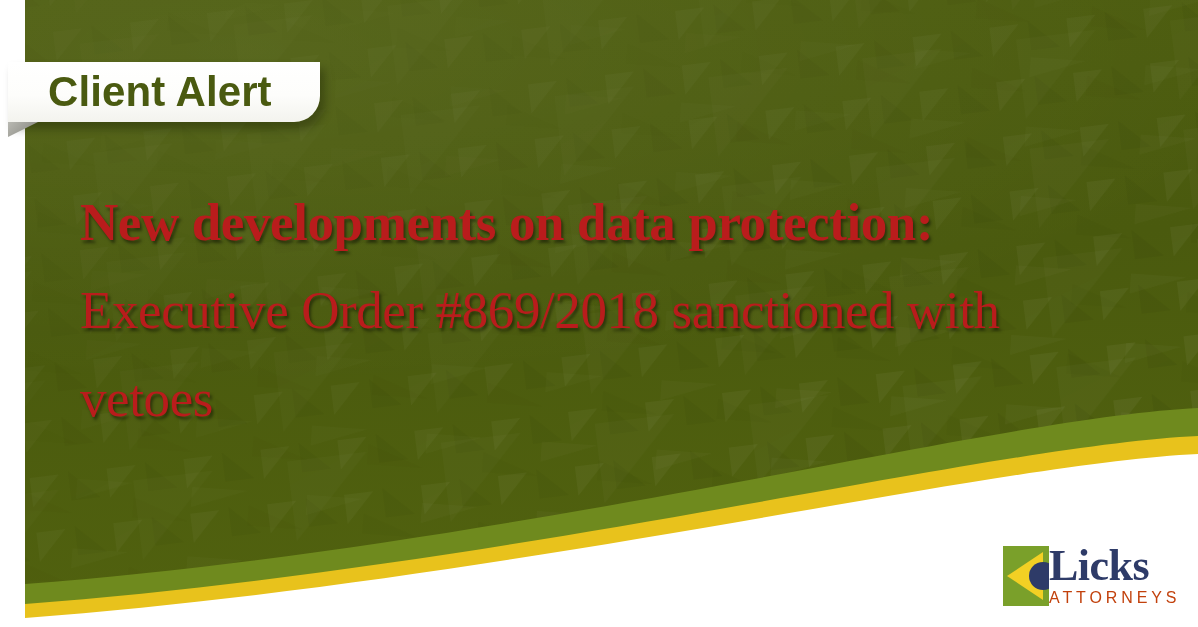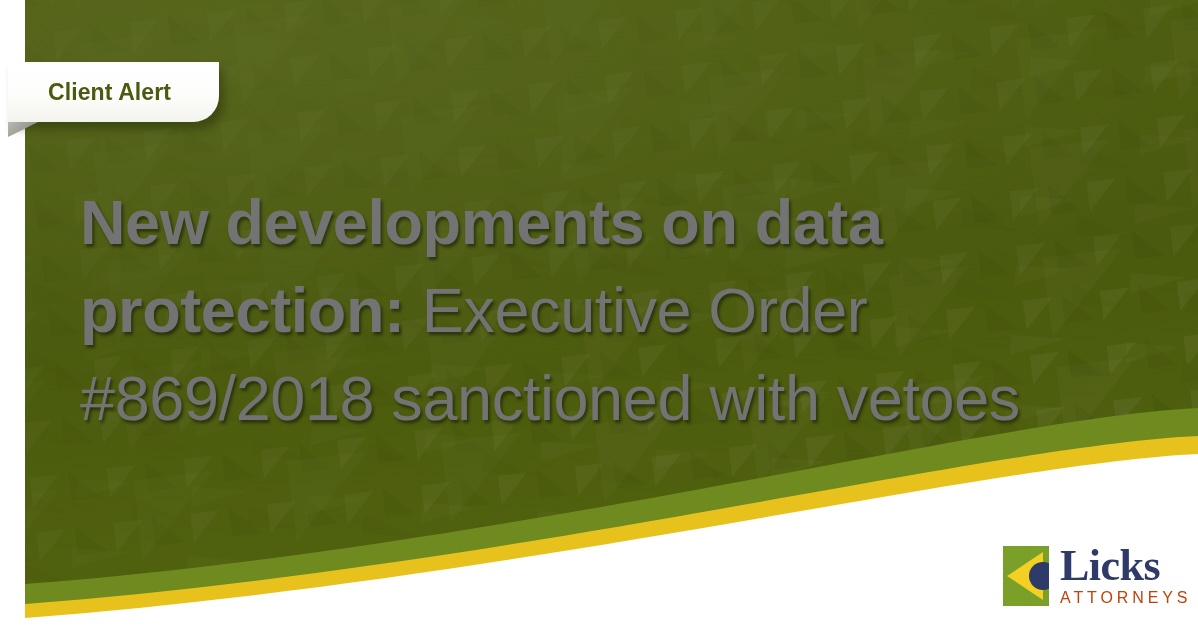--- a/index.html
+++ b/index.html
@@ -91,21 +91,21 @@
     height: 60px;
     padding: 0 48px 0 40px;
     display: flex;
     align-items: center;
     background: linear-gradient(180deg, #ffffff 0%, #fdfdfb 55%, #f3f3ee 100%);
     border-bottom-right-radius: 26px;
     box-shadow: 5px 7px 9px rgba(20,26,4,0.35);
   }
   .ribbon-label {
     color: #4a5a10;
-    font-size: 23px;
+    font-size: 42px;
     font-weight: bold;
     letter-spacing: 0.1px;
     line-height: 1;
     white-space: nowrap;
     text-align: right;
   }
   
   .ribbon-fold {
     position: absolute;
     left: 0;
@@ -115,43 +115,43 @@
     background: linear-gradient(135deg, #b9b9b2 0%, #9a9a93 55%, #8e8e86 100%);
     clip-path: polygon(0 0, 100% 0, 0 100%);
   }
 
   
   .headline {
     position: absolute;
     left: 80px;
     top: 178px;
     width: 1020px;
-    font-size: 63px;
+    font-size: 53px;
     line-height: 88px;
-    color: #737373;
+    color: #b91c1c;
     font-weight: 300;
     letter-spacing: -0.4px;
     text-shadow: 2px 3px 3px rgba(15,20,3,0.55);
     font-stretch: condensed;
+    font-family: Liberation Serif, serif;
   }
   .headline .lede {
     font-weight: 700;
   }
   .headline .rest {
     font-weight: 300;
   }
 
   
   .logo {
     position: absolute;
     left: 1003px;
     top: 546px;
     display: flex;
     align-items: flex-start;
-    gap: 11px;
   }
   .logo-mark {
     width: 46px;
     height: 60px;
     flex: 0 0 auto;
   }
   .logo-text {
     display: flex;
     flex-direction: column;
     padding-top: 0px;

